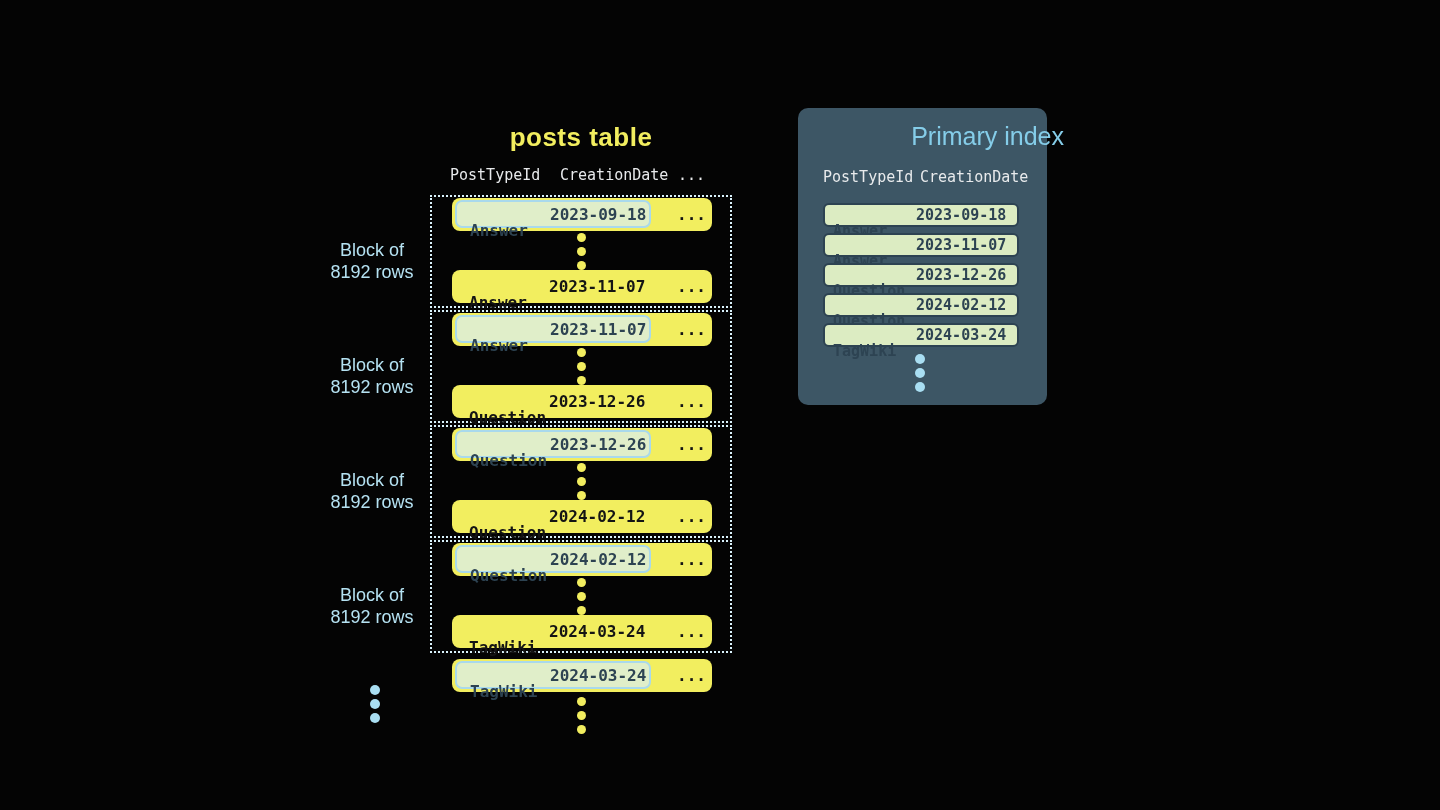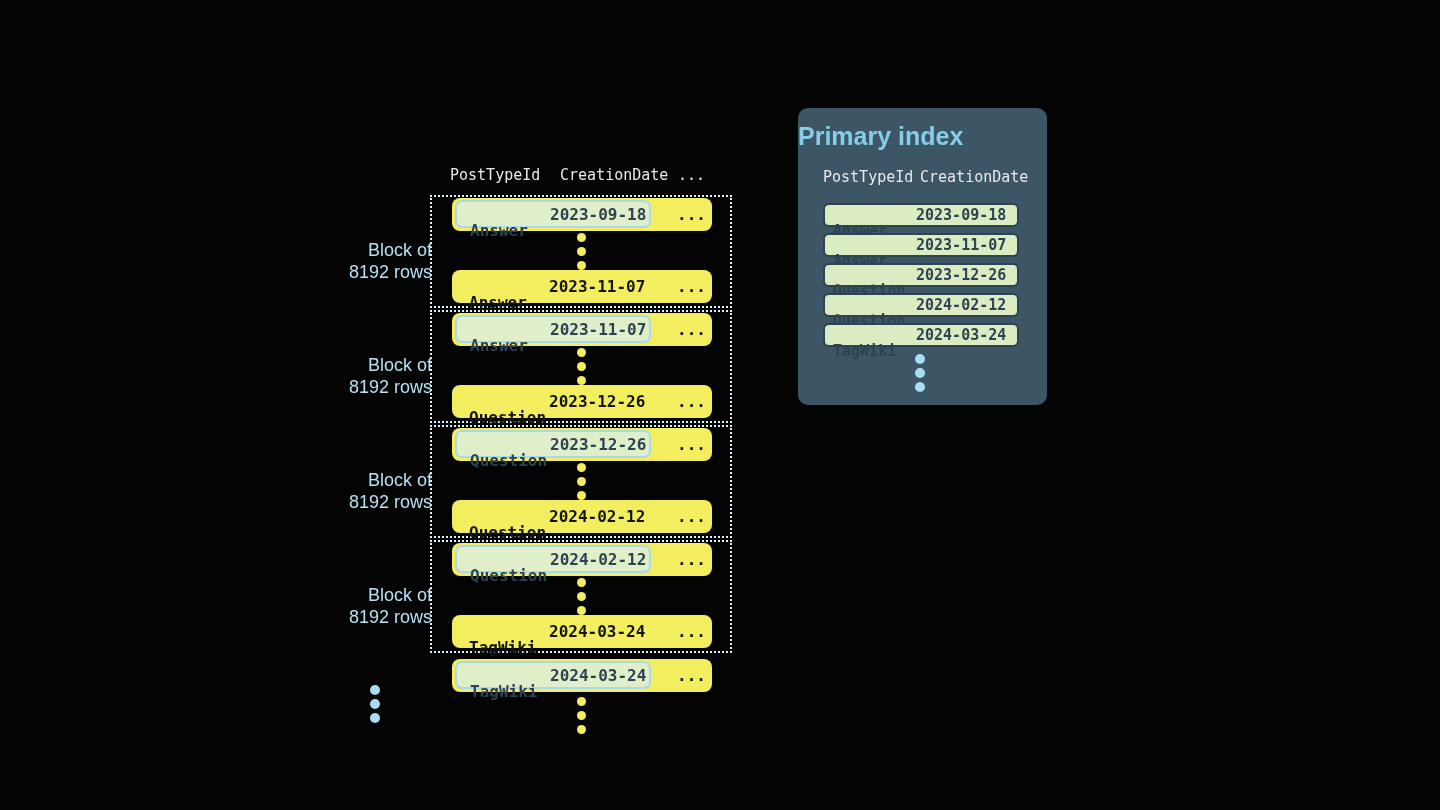--- a/index.html
+++ b/index.html
@@ -21,21 +21,21 @@
     font-family:"DejaVu Sans Mono", monospace;font-size:15px;
     color:var(--header-text);
   }
   .pt-header .h1{width:110px;}
   .pt-header .h2{width:118px;}
   .block{
     position:absolute;left:430px;width:302px;height:113px;
     border:2px dotted var(--dotted-border);box-sizing:border-box;
   }
   .block-label{
-    position:absolute;left:292px;width:140px;text-align:right;
+    position:absolute;left:302px;width:140px;text-align:center;
     font-size:18px;line-height:22px;color:var(--light-blue-text);
   }
   .trow{
     position:absolute;left:20px;width:260px;height:33px;
     background:var(--accent-yellow);border-radius:8px;
     font-family:"DejaVu Sans Mono", monospace;font-weight:bold;font-size:16px;
   }
   .trow.standalone{left:452px;}
   .trow .pill{
     position:absolute;left:3px;top:2px;width:196px;height:28px;
@@ -57,22 +57,22 @@
   .vdots{position:absolute;display:flex;flex-direction:column;gap:5px;}
   .vdots .dot{width:9px;height:9px;border-radius:50%;background:var(--accent-yellow);}
   .vdots.blue .dot{width:10px;height:10px;background:var(--dot-blue);}
   .block .vdots{left:145px;top:36px;}
   
   .panel{
     position:absolute;left:798px;top:108px;width:249px;height:297px;
     background:var(--panel-background);border-radius:10px;
   }
   .pi-title{
-    position:absolute;top:14px;left:0;width:100%;text-align:left;
-    font-size:25px;font-weight:700;color:var(--panel-title-blue);
+    position:absolute;top:14px;left:0;width:100%;text-align:right;
+    font-size:25px;font-weight:400;color:var(--panel-title-blue);padding-left:17px;
   }
   .pi-header{
     position:absolute;left:25px;top:60px;display:flex;
     font-family:"DejaVu Sans Mono", monospace;font-size:15px;
     color:var(--header-text);
   }
   .pi-header .h1{width:97px;}
   .irow{
     position:absolute;left:25px;width:196px;height:24px;
     background:var(--panel-row-green);
@@ -83,20 +83,21 @@
   }
   .irow .ctype{width:83px;}
   .panel .vdots{left:117px;top:246px;gap:4px;}
   .panel .vdots .dot{width:10px;height:10px;background:var(--dot-blue);}
 </style>
 </head>
 <body>
 
 <div id="canvas">
 
+  <div class="pt-title">posts table</div>
 
   <div class="pt-header">
     <span class="h1">PostTypeId</span>
     <span class="h2">CreationDate</span>
     <span class="h3">...</span>
   </div>
 
   <div class="block" style="top:195px">
     <div class="trow row-first">
       <div class="pill">

